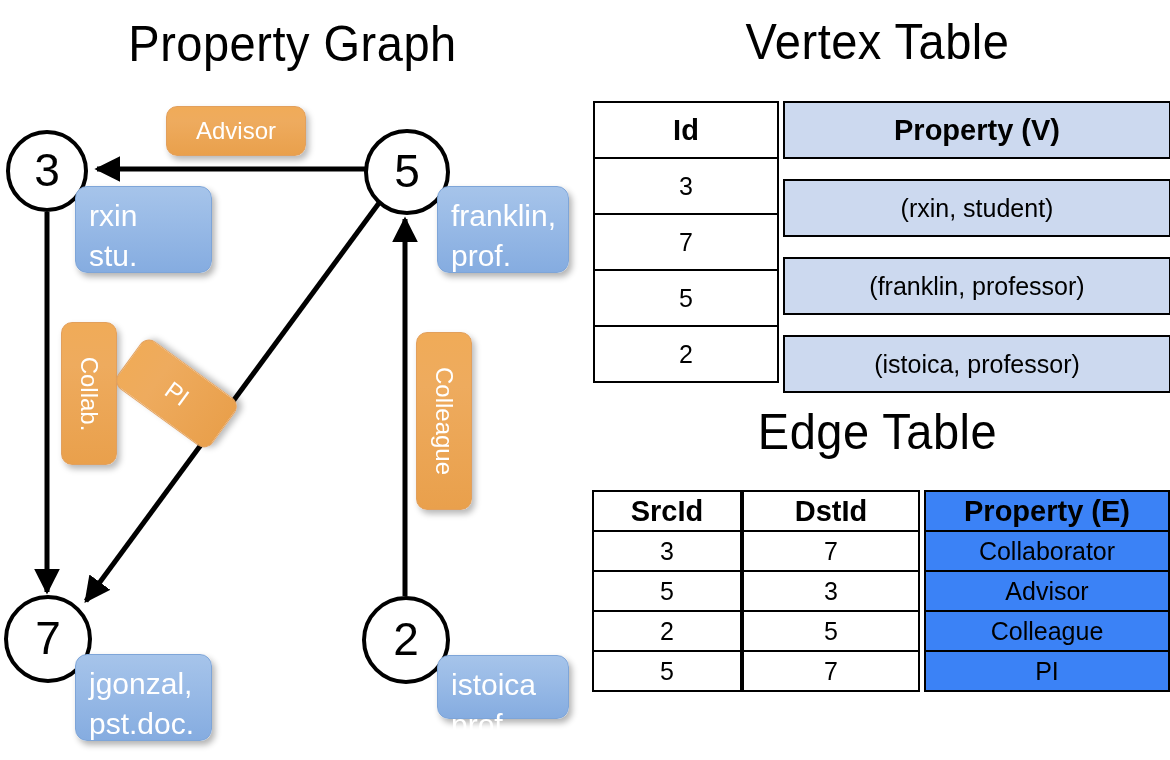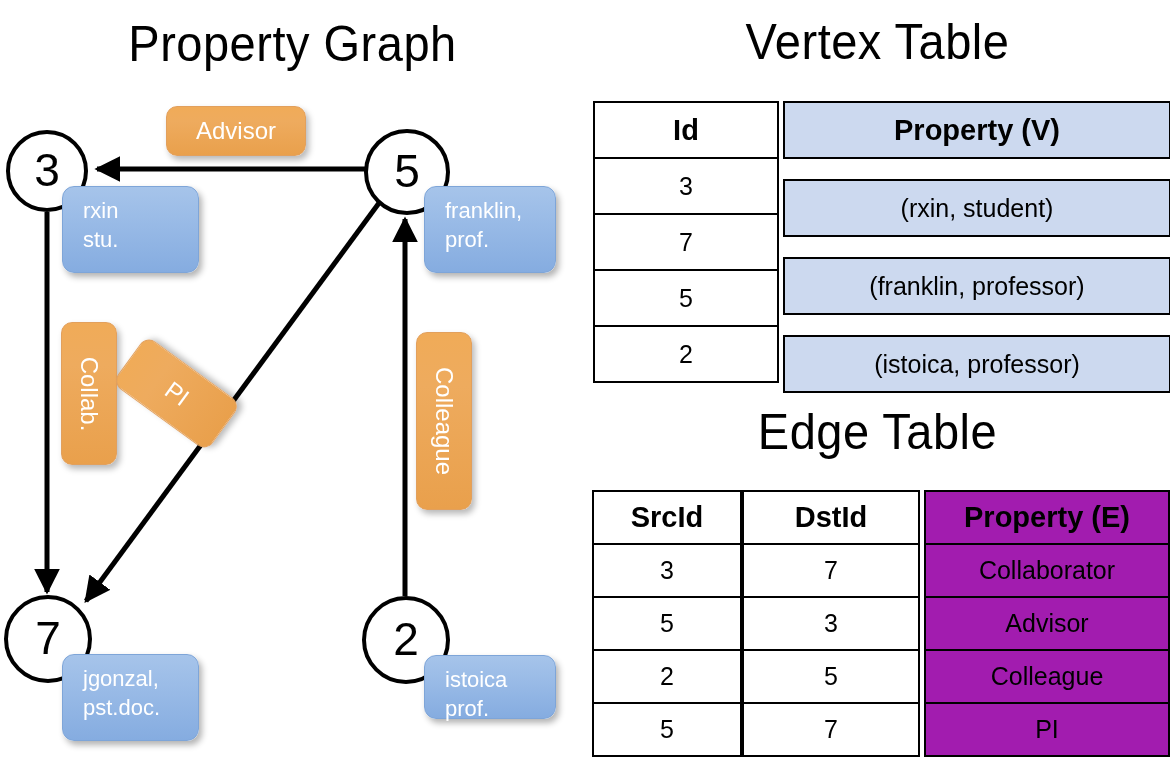--- a/index.html
+++ b/index.html
@@ -60,27 +60,28 @@
 
   
   .prop-box {
     position: absolute;
     border-radius: 12px;
     background: linear-gradient(to bottom, #a6c4ea 0%, #9bbce7 35%, #85ace0 100%);
     border: 1px solid #7ea5d8;
     box-shadow: 3px 4px 6px rgba(0,0,0,0.30);
     box-sizing: border-box;
     color: #ffffff;
-    font-size: 22px;
+    font-size: 30px;
     font-weight: 300;
     font-family: "Liberation Sans", sans-serif;
     line-height: 1.32;
-    padding: 9px 0 0 20px;
+    padding: 9px 0 0 13px;
     z-index: 8;
     white-space: pre-line;
+    margin-left: 13px;
   }
 
   
   .edge-box {
     position: absolute;
     border-radius: 11px;
     background: linear-gradient(to bottom, #f0ab58 0%, #eeab5e 30%, #e9a04c 100%);
     border: 1px solid #e2a05d;
     box-shadow: 3px 4px 6px rgba(0,0,0,0.28);
     box-sizing: border-box;
@@ -119,35 +120,35 @@
     font-family: "Liberation Sans", sans-serif;
     font-weight: 300;
     font-size: 25px;
     color: #000;
     margin-top: -2px;
     background: #ffffff;
   }
   .cell:first-child { margin-top: 0; }
   .cell.hdr { font-weight: bold; font-size: 29px; }
   .col.shade-v .cell { background: #ccd9ef; }
-  .col.shade-e .cell { background: #a21caf; text-align: right; }
+  .col.shade-e .cell { background: #3b82f6; text-align: right; }
   .gap { width: 4px; }
 
   
   #vertex-table { left: 593px; top: 101px; }
   #vertex-table .col-id   { width: 186px; }
   #vertex-table .col-prop { width: 388px; gap: 22px; }
   #vertex-table .cell     { height: 58px; }
 
   
   #edge-table { left: 592px; top: 490px; }
   #edge-table .col-src  { width: 150px; }
   #edge-table .col-dst  { width: 178px; }
   #edge-table .col-prop { width: 246px; }
-  #edge-table .cell     { height: 55px; }
+  #edge-table .cell     { height: 42px; }
 </style>
 </head>
 <body>
 
 <div class="title" id="title-property-graph">Property Graph</div>
 <div class="title" id="title-vertex-table">Vertex Table</div>
 <div class="title" id="title-edge-table">Edge Table</div>
 
 <div id="graph-panel">
 

